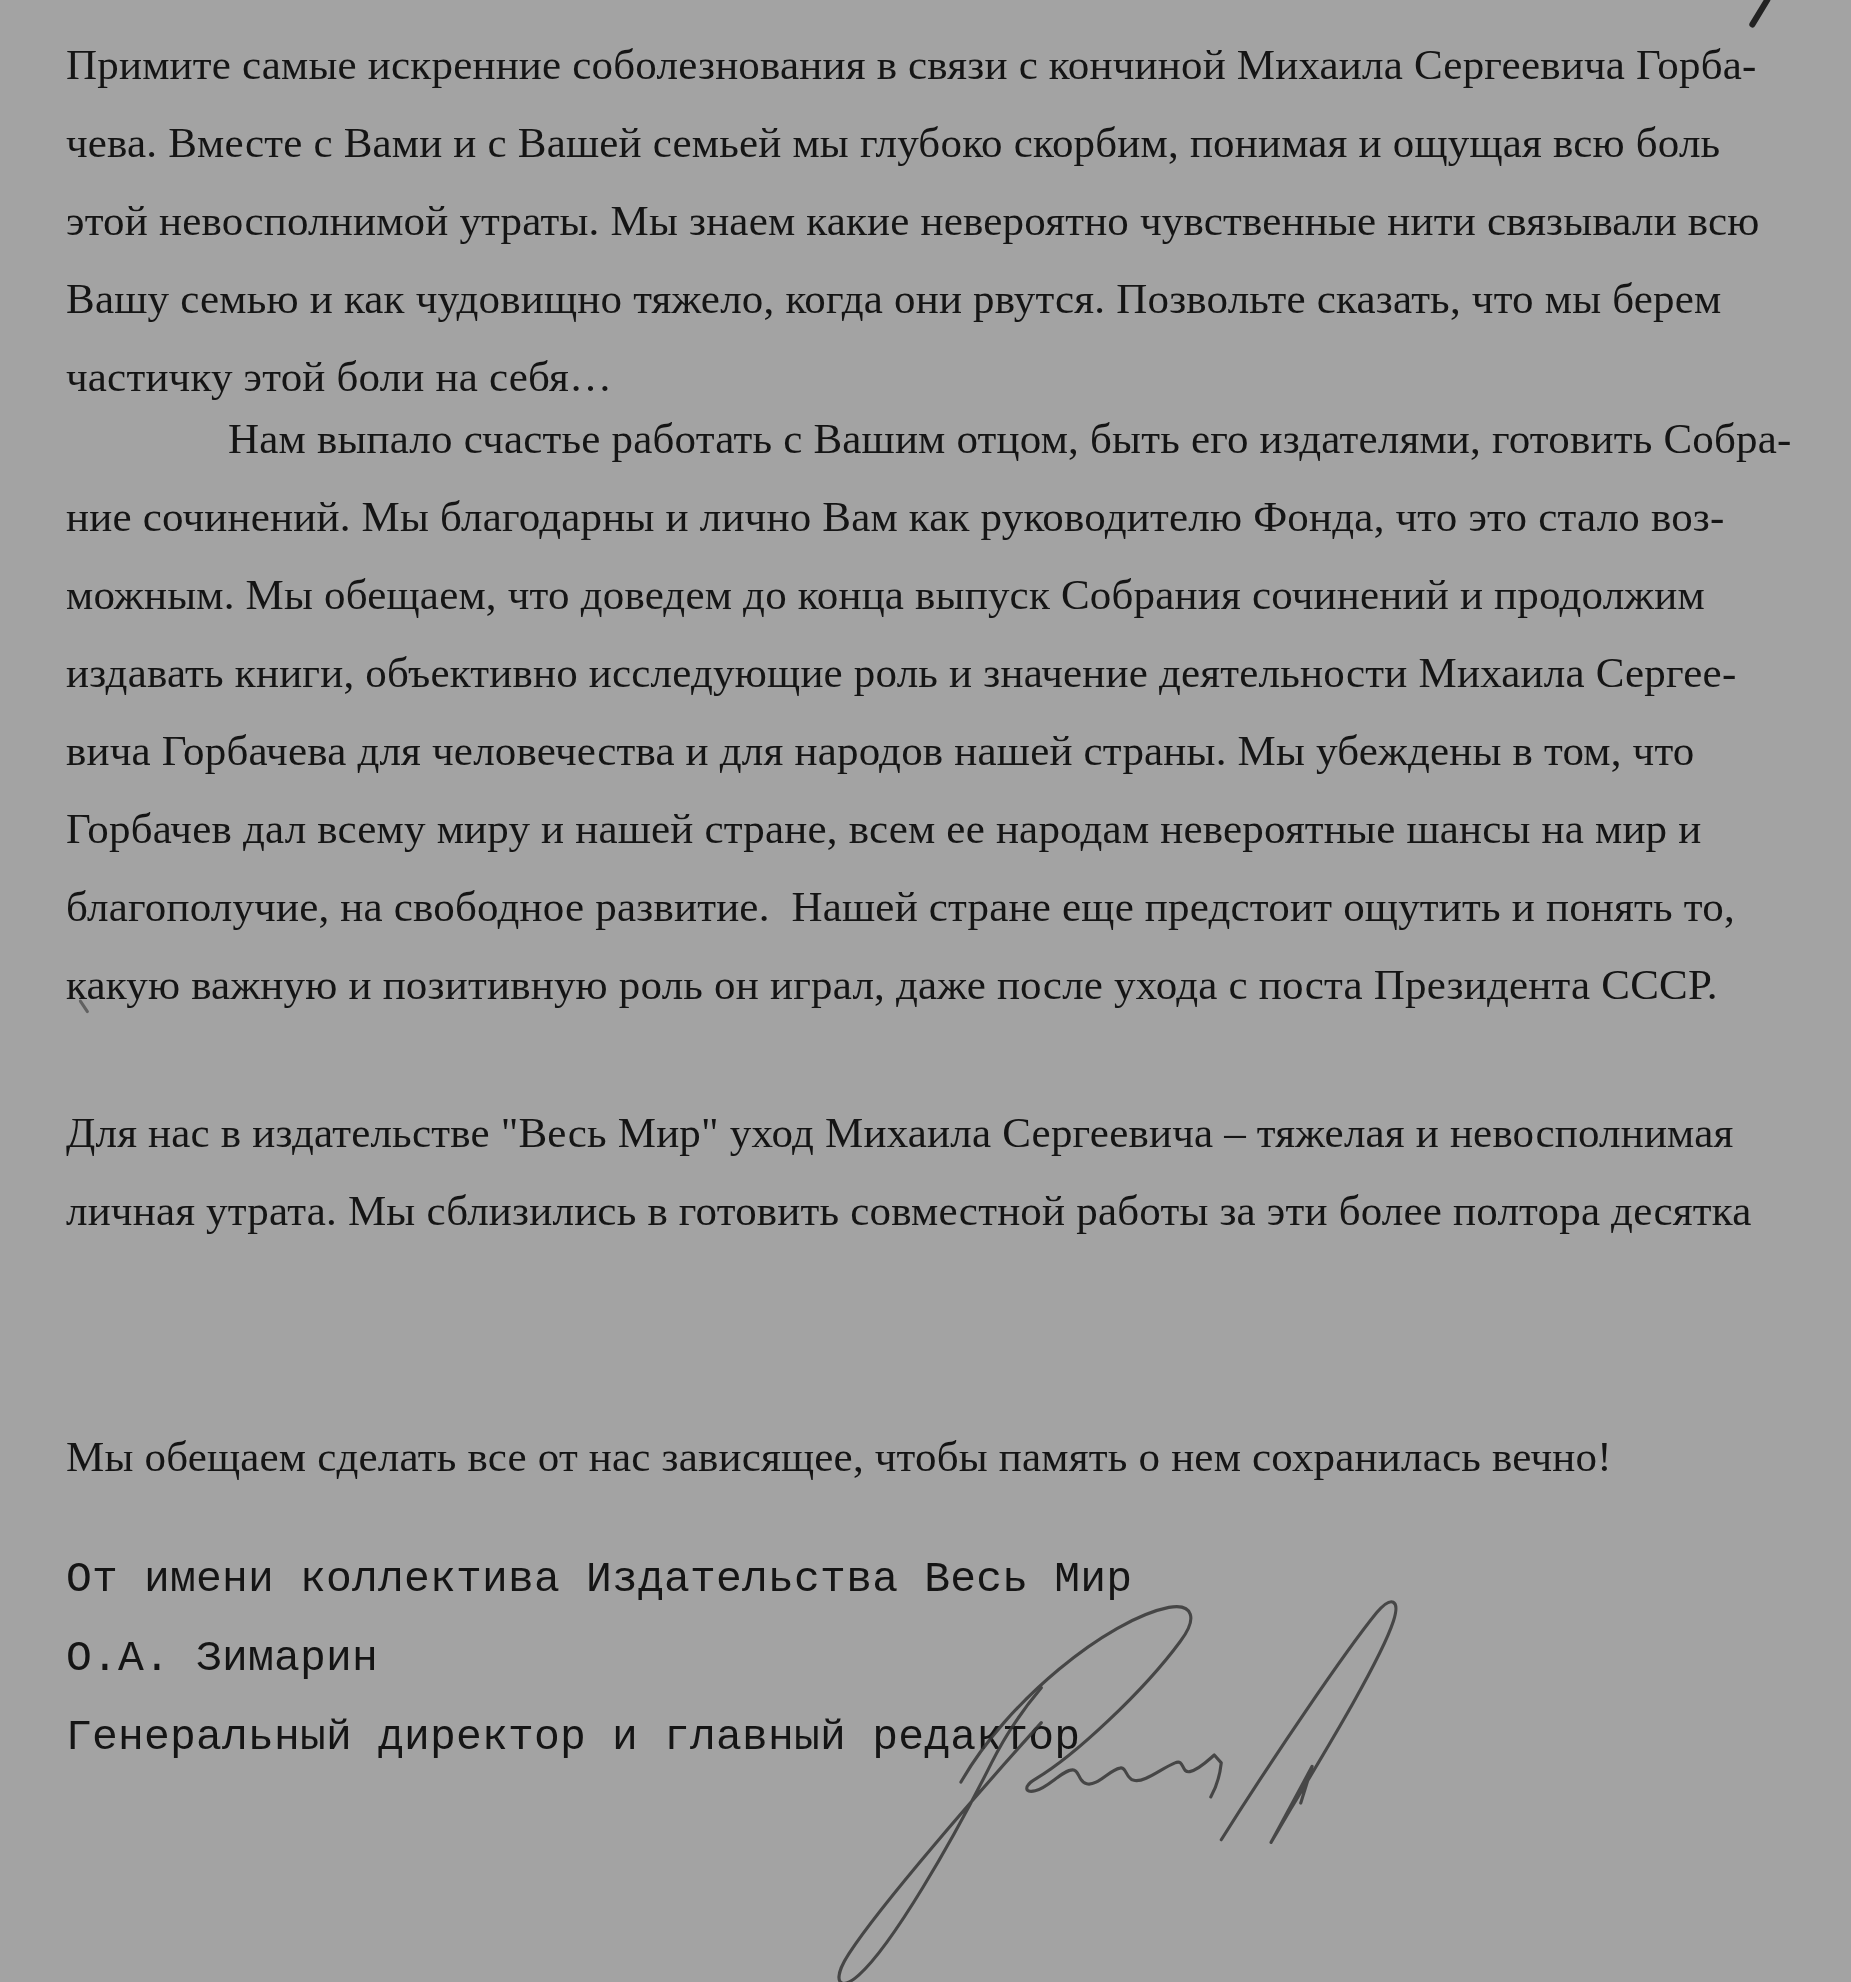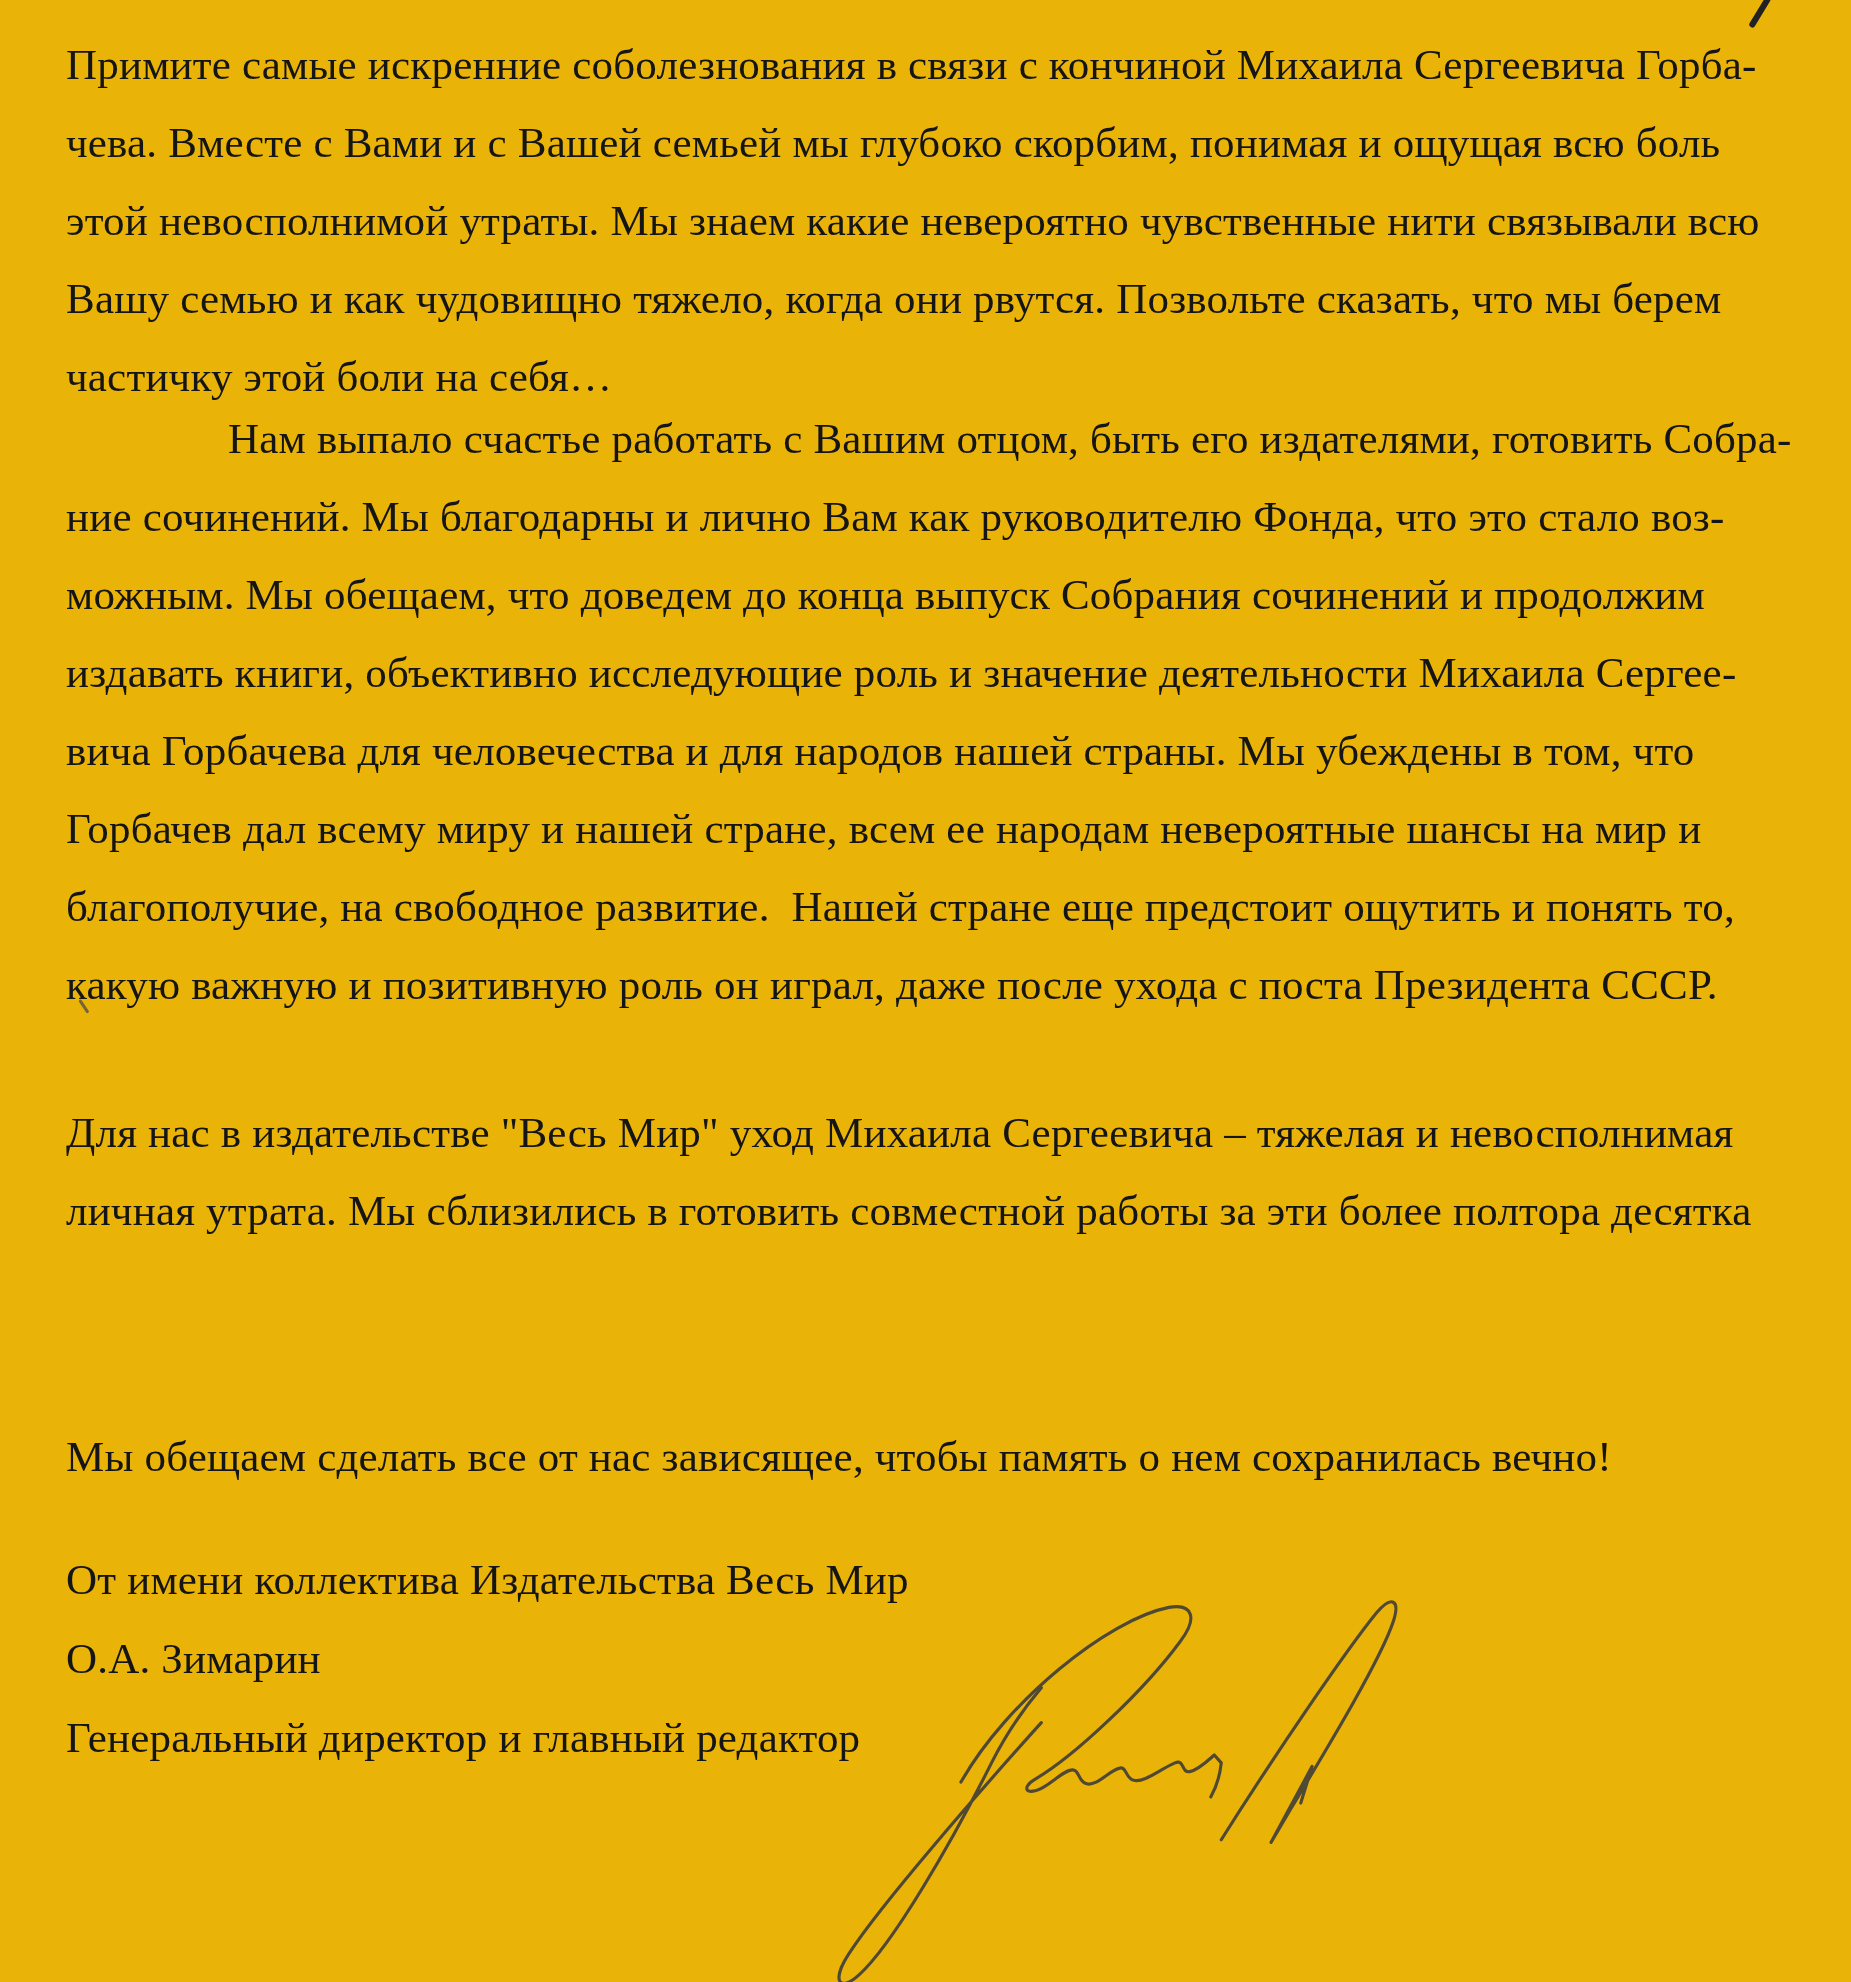--- a/index.html
+++ b/index.html
@@ -1,19 +1,19 @@
 <!DOCTYPE html>
 <html lang="ru" style="font-size:14px"><head>
 <meta charset="utf-8">
 <style>
   html,body{margin:0;padding:0;background:#e6e6e3;}
   .page{
     position:relative;
     width:1852px;height:1983px;
-    background:#eab308;
+    background:#a3a3a3;
     font-family:"Liberation Serif","DejaVu Serif",serif;
     color:#151515;
     overflow:hidden;
   }
   .text-block{
     position:absolute;
     left:66px;
     font-size:43px;
     line-height:78px;
     letter-spacing:0.2px;
@@ -23,20 +23,21 @@
   .para-1{top:400px;}
   .para-2{top:1094px;}
   .para-3{top:1418px;}
   .closing-block{
     position:absolute;
     left:66px;top:1540px;
     font-size:43px;
     line-height:79px;
     letter-spacing:0.2px;
     white-space:pre;
+    font-family:Liberation Mono, monospace;
   }
   .line{white-space:pre;}
   .line.indent{text-indent:162px;}
   .sig-layer{
     position:absolute;inset:0;
     width:1852px;height:1983px;
     pointer-events:none;
   }
 </style>
 </head>

